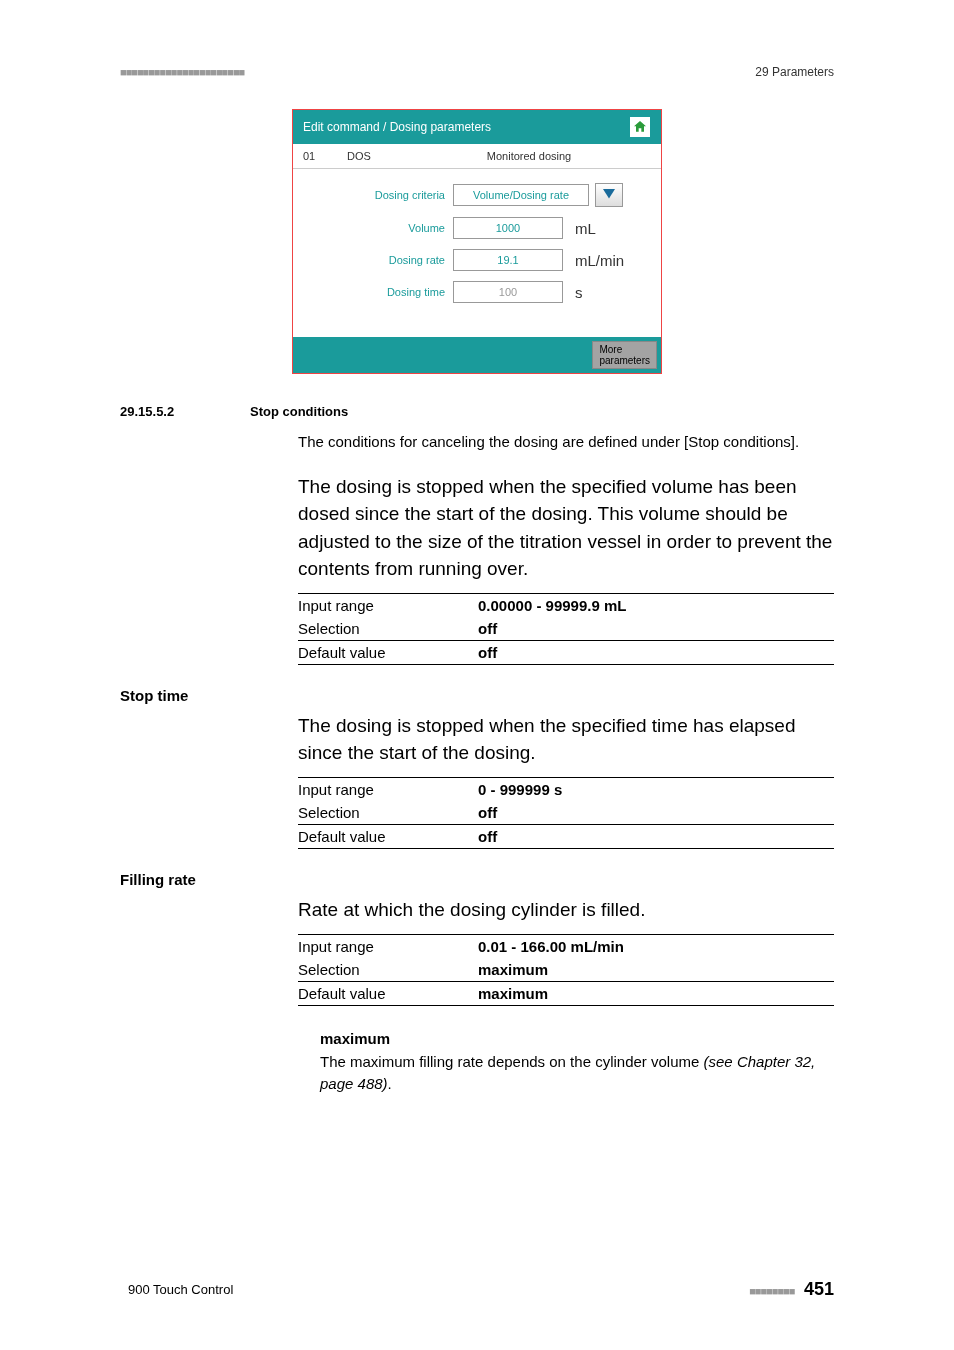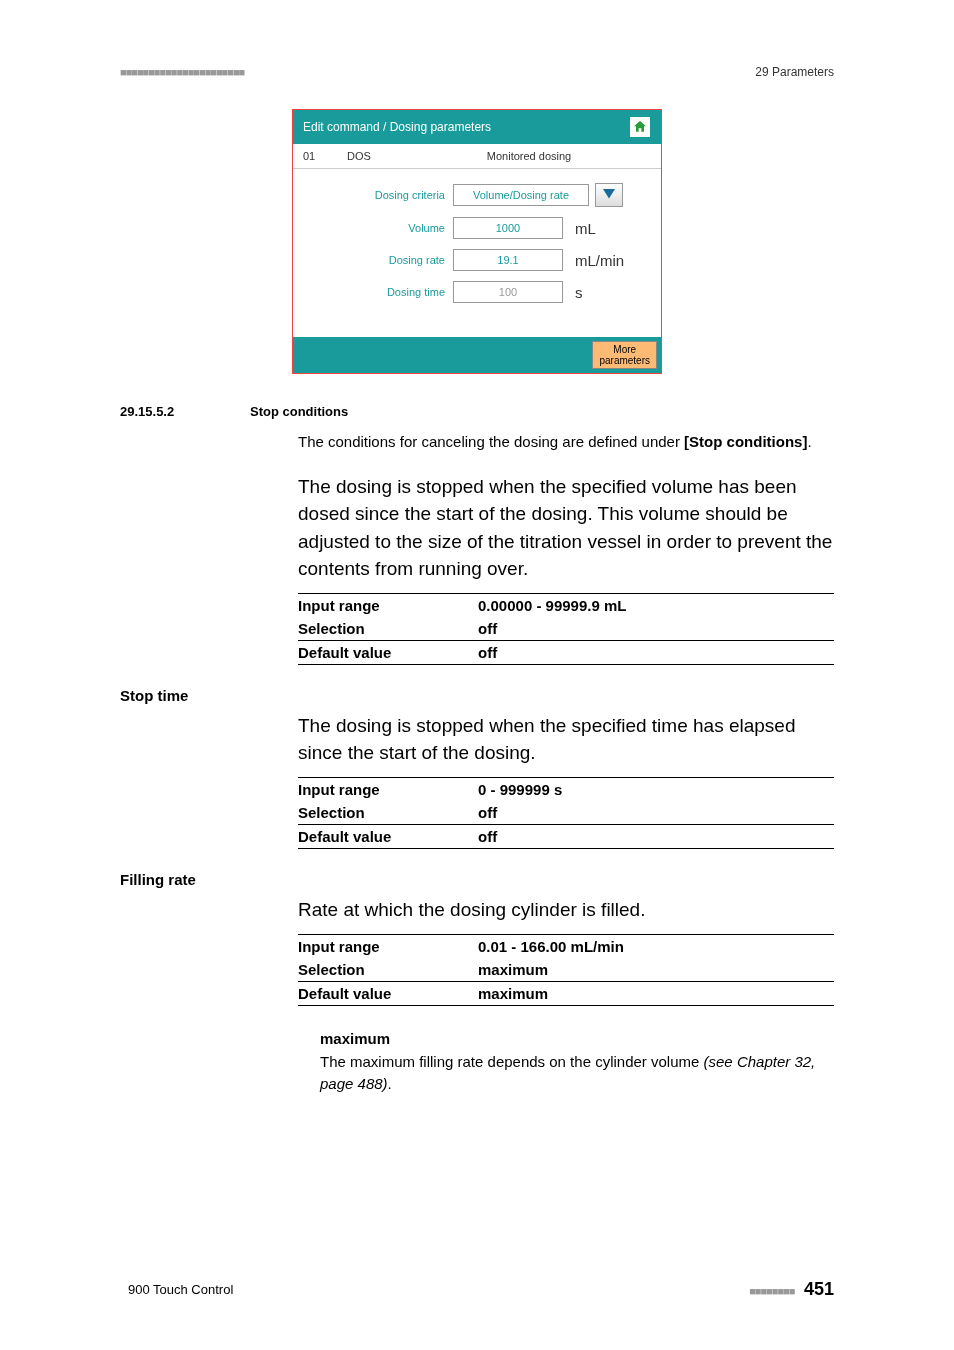--- a/index.html
+++ b/index.html
@@ -105,43 +105,42 @@
   }
   .ss-footer {
     background: #1a9b9b;
     height: 36px;
     display: flex;
     justify-content: flex-end;
     align-items: center;
     padding: 0 4px;
   }
   .ss-footer-btn {
-    background: #fdba74;
+    background: #a3a3a3;
     border: 1px solid #888;
     font-size: 10px;
-    text-align: center;
     padding: 2px 6px;
     line-height: 1.1;
     color: #000;
   }
 
   .section-heading {
     display: flex;
     font-weight: bold;
     font-size: 13px;
     margin: 10px 0 12px 0;
   }
   .section-heading .num { width: 130px; }
   .body-indent {
     margin-left: 178px;
     font-size: 15px;
     line-height: 1.45;
     margin-bottom: 20px;
   }
-  .body-indent .bold-inline { font-weight: bold; }
+  .body-indent .bold-inline { font-weight: normal; }
 
   .param-label {
     font-weight: bold;
     font-size: 15px;
     margin-bottom: 8px;
   }
   .param-desc {
     margin-left: 178px;
     font-size: 19px;
     line-height: 1.45;
@@ -153,21 +152,21 @@
     border-top: 1px solid #000;
     border-bottom: 1px solid #000;
     margin-bottom: 22px;
     border-collapse: collapse;
     font-size: 15px;
   }
   .param-table td {
     padding: 3px 0;
     vertical-align: top;
   }
-  .param-table td:first-child { width: 180px; font-weight: bold; }
+  .param-table td:first-child { width: 180px; }
   .param-table td:last-child { font-weight: bold; }
   .hr-thin td { border-bottom: 1px solid #000; }
   .sub-def {
     margin-left: 200px;
     font-size: 15px;
     line-height: 1.45;
   }
   .sub-def .term { font-weight: bold; margin-bottom: 2px; }
   .sub-def .ref { font-style: italic; }
 

